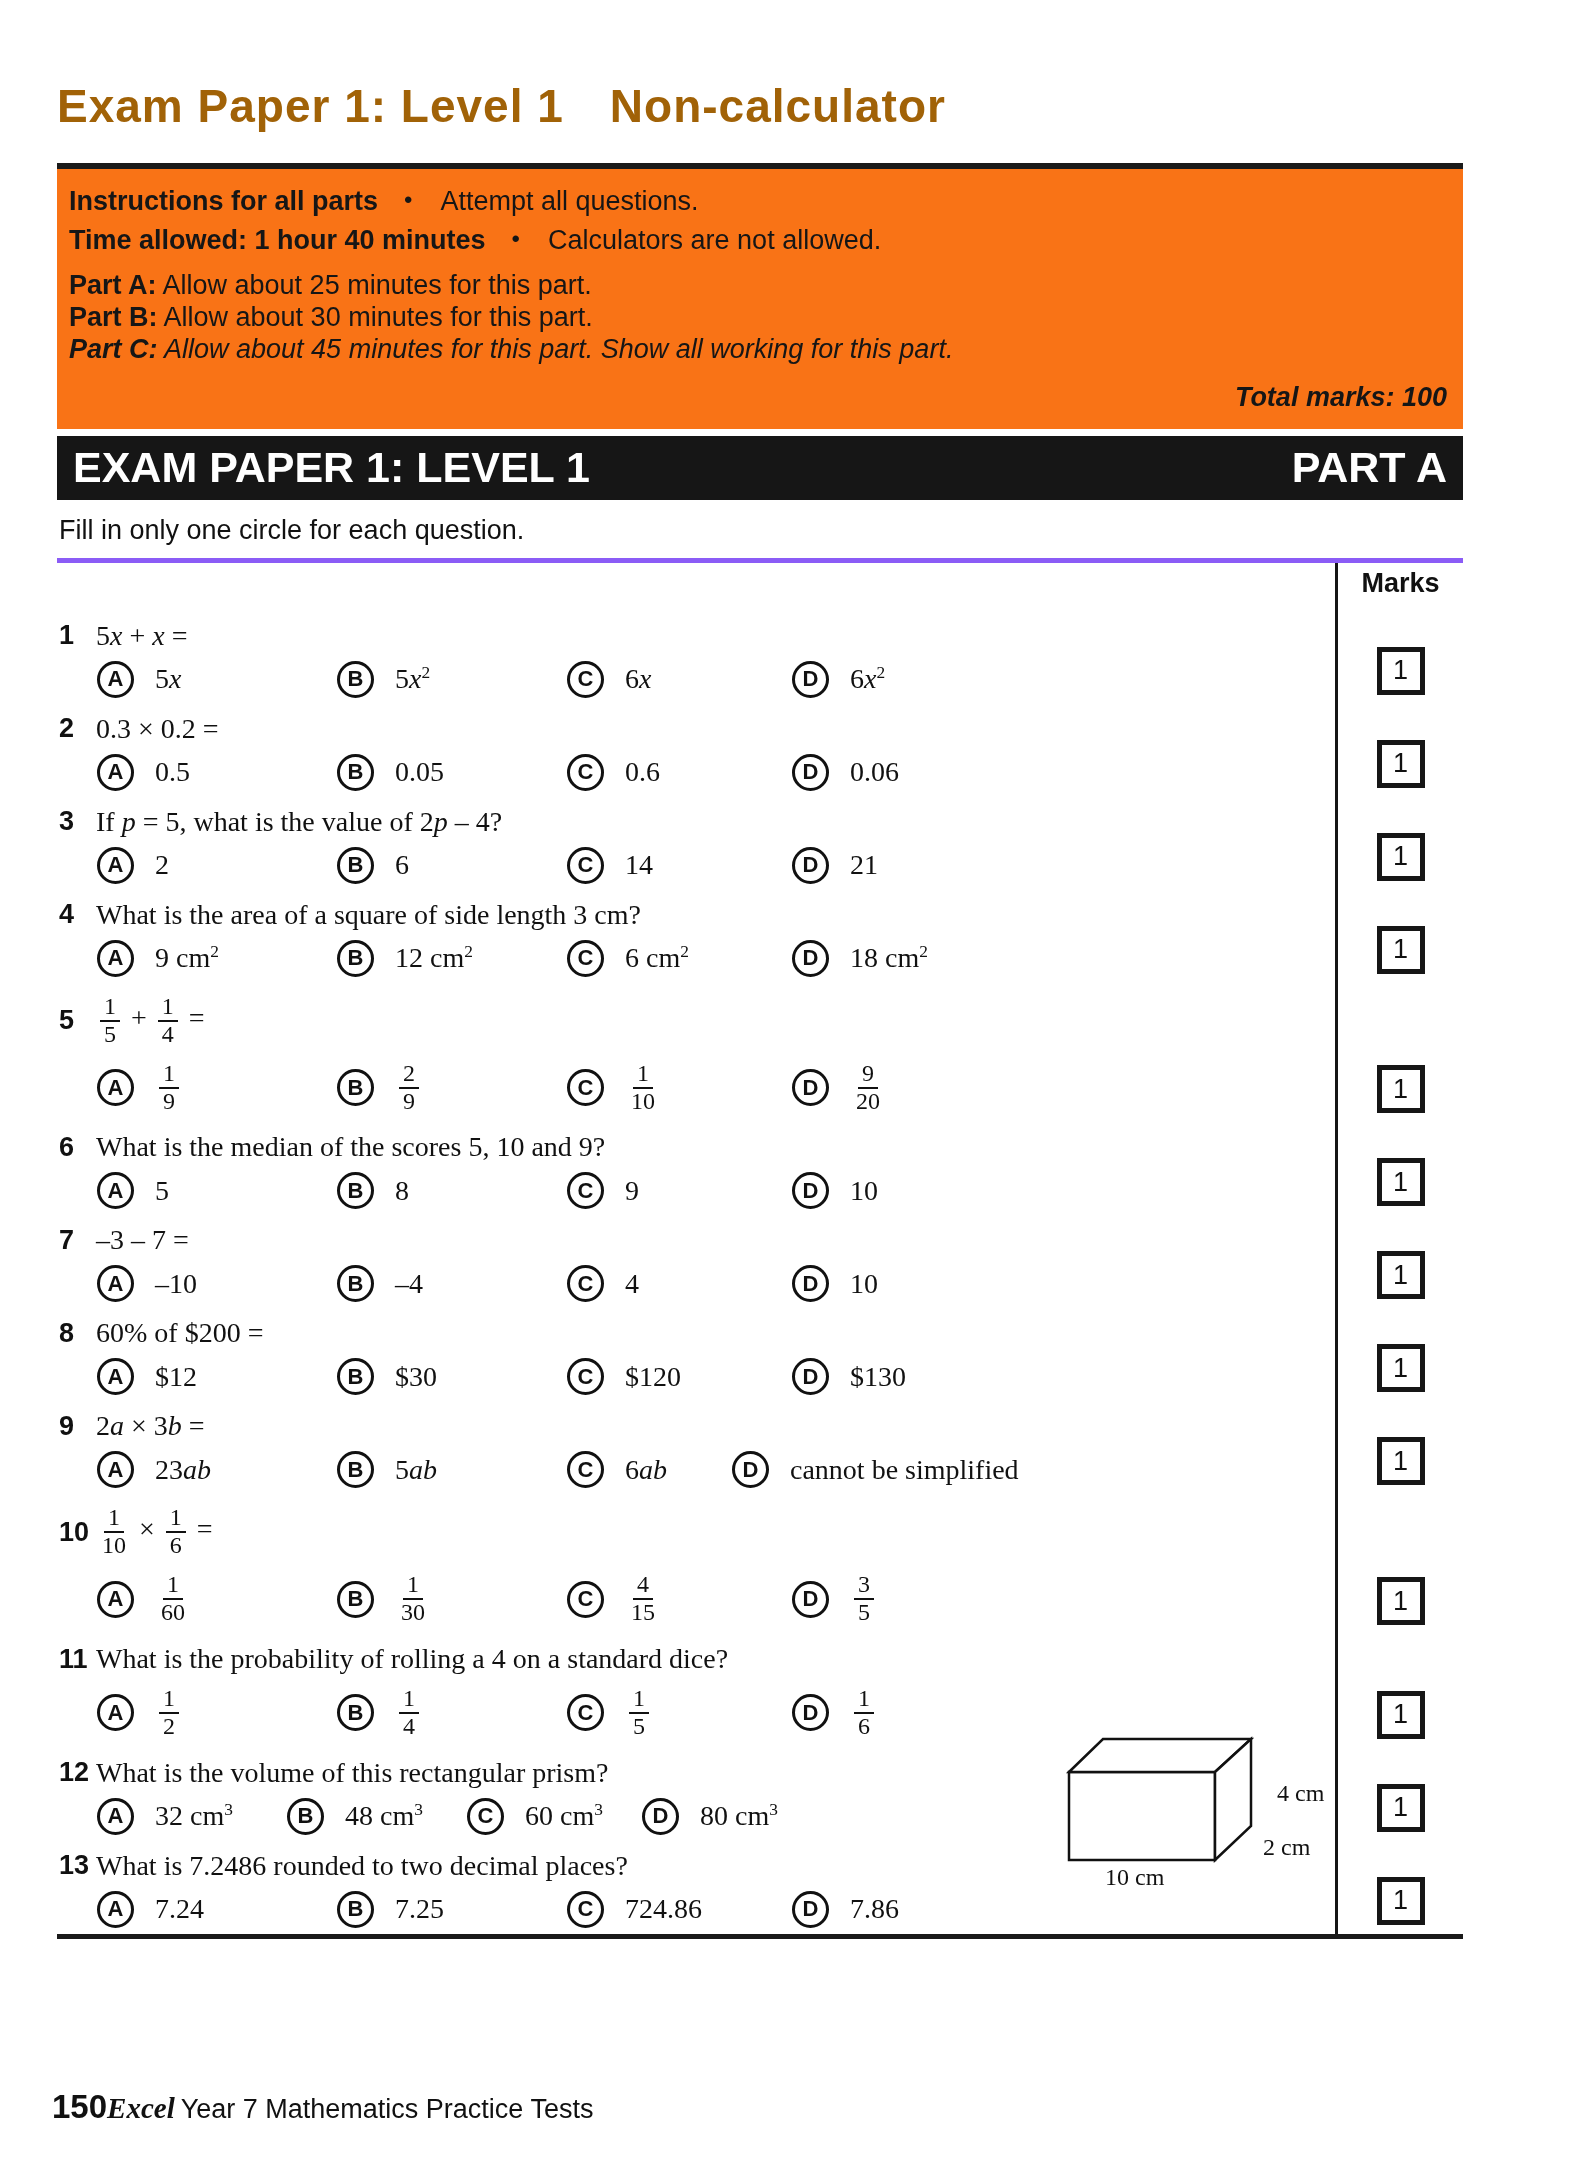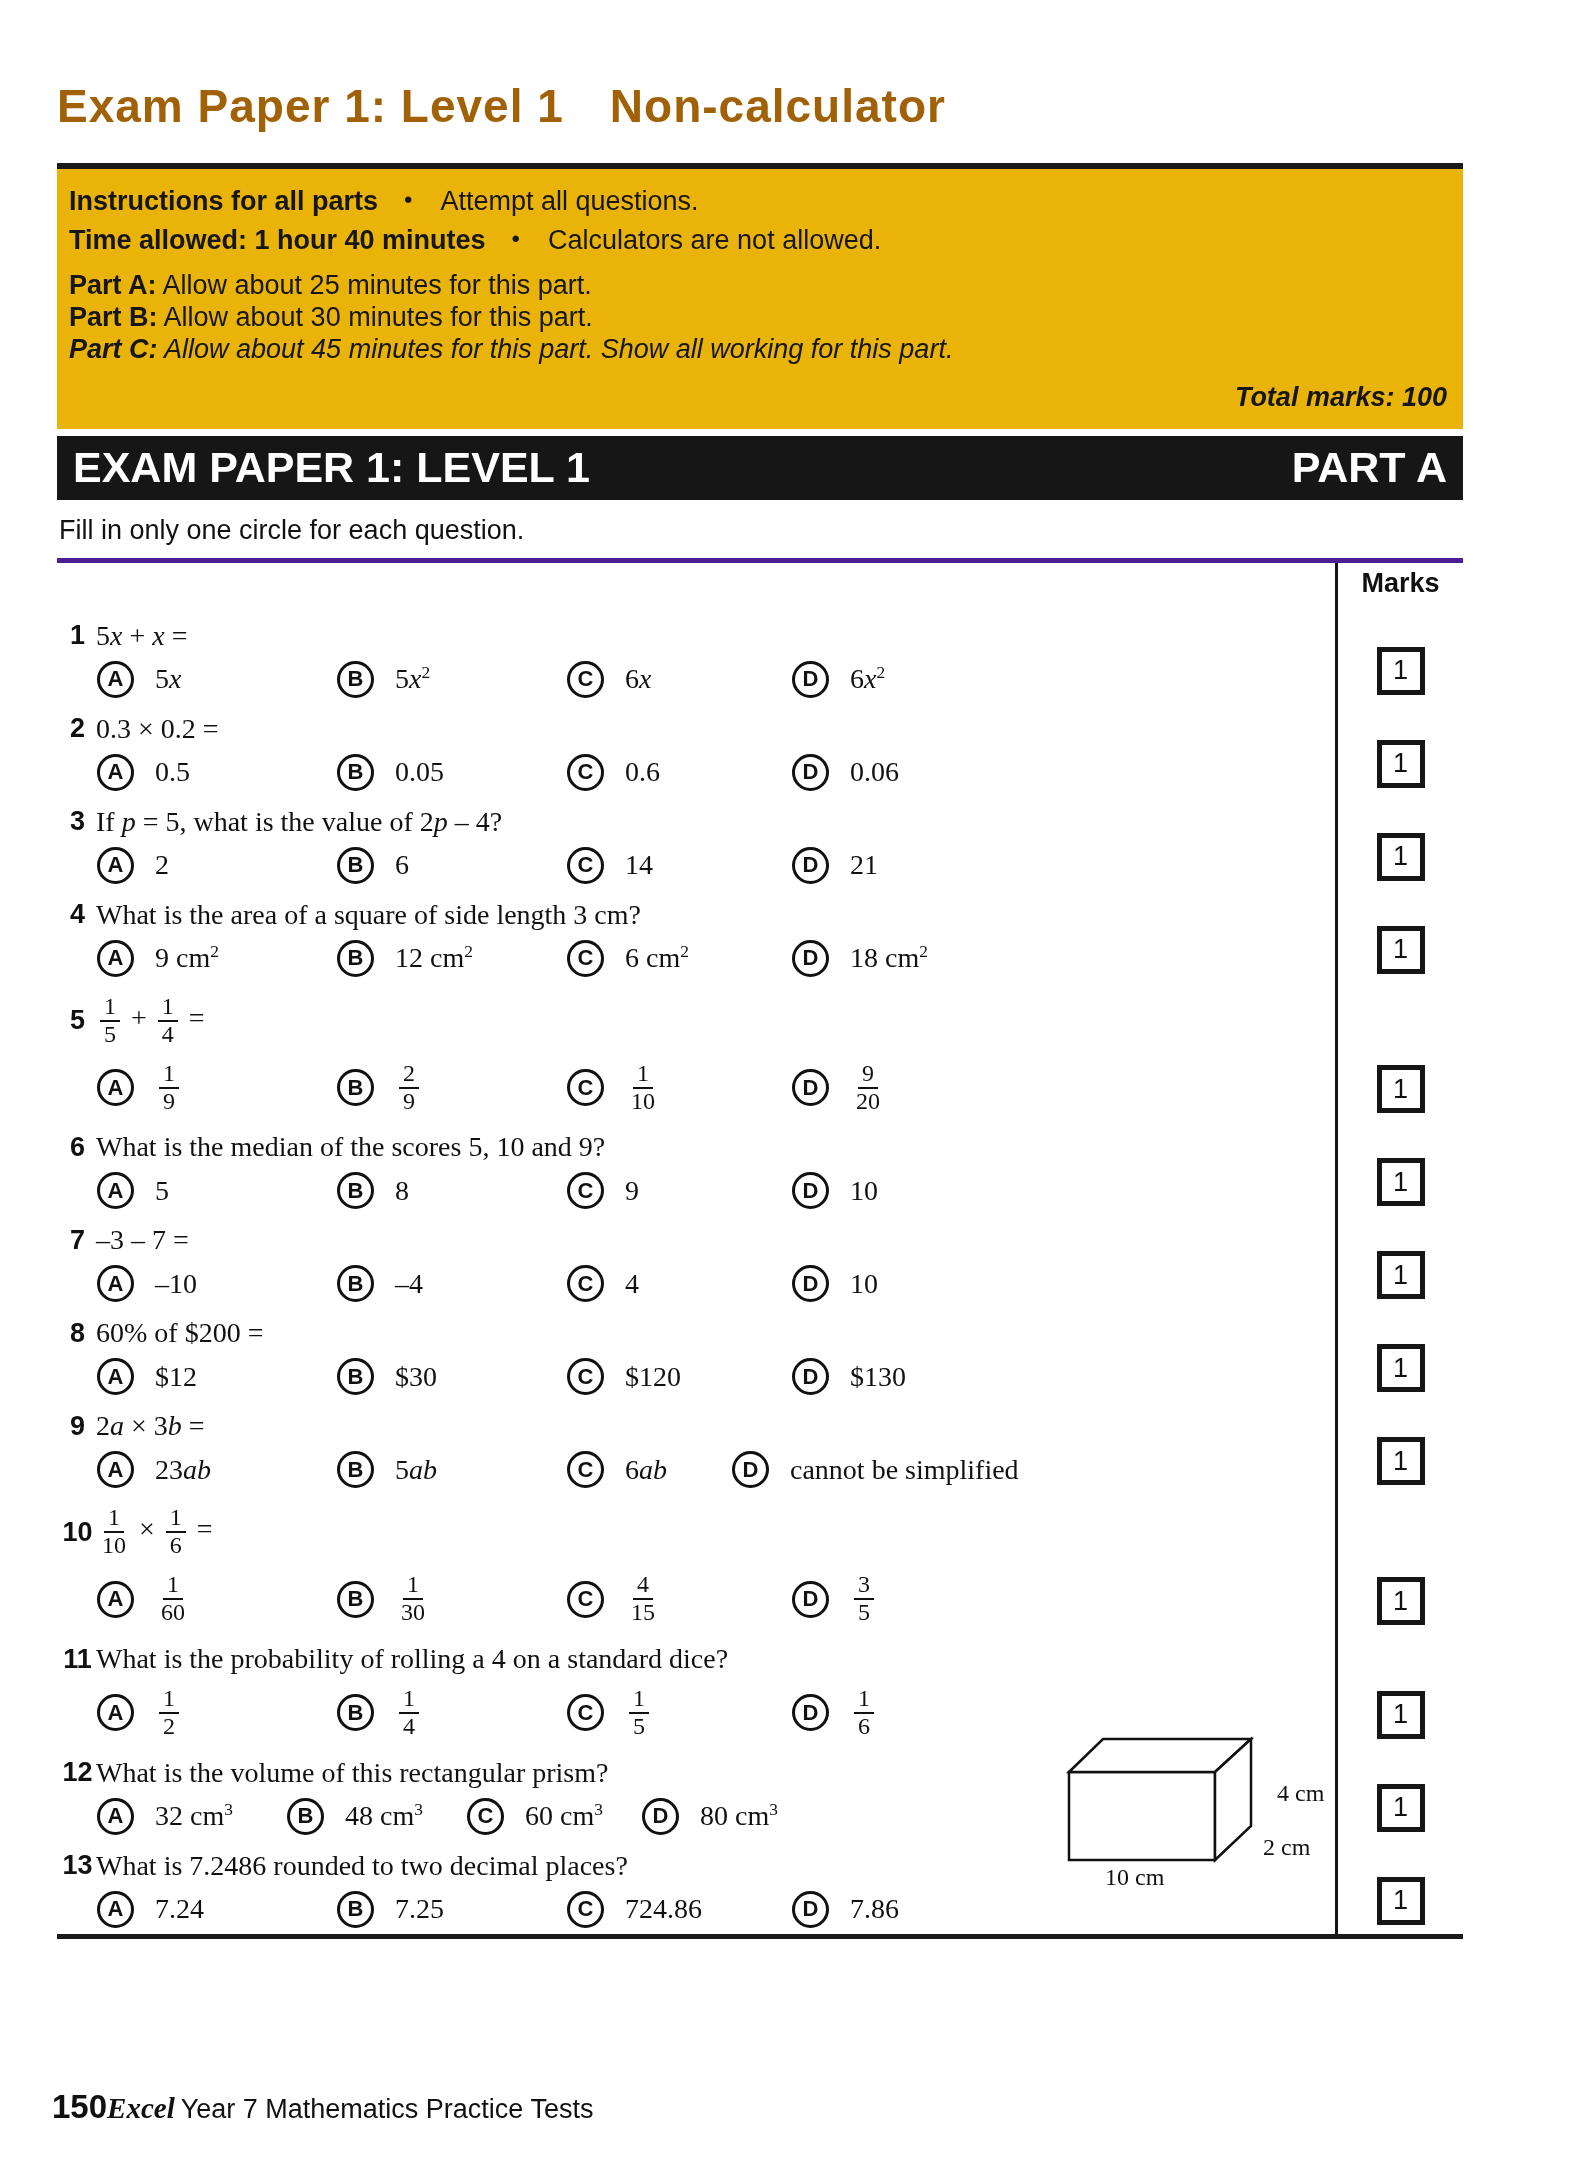--- a/index.html
+++ b/index.html
@@ -9,41 +9,41 @@
   }
   .content { position:absolute; left:57px; width:1406px; top:0; }
 
   
   .title { margin-top:80px; font-family:"Liberation Sans", sans-serif;
            font-size:46px; line-height:52px; letter-spacing:1px; color:#a16207; white-space:nowrap; }
   .title .title-right { margin-left:46px; }
   .title-rule { height:6px; background:#1a1a1a; margin-top:12px; }
 
   
-  .instructions { background:#eab308; padding:12px 16px 16px 12px;
+  .instructions { background:#f97316; padding:12px 16px 16px 12px;
                   font-family:"Liberation Sans", sans-serif; font-size:27px; color:#161616; }
   .instr-line { line-height:37px; }
   .instr-line .b { font-weight:bold; }
   .bullet { display:inline-block; margin:0 28px 0 26px; font-size:24px; vertical-align:2px; }
   .instr-gap { height:10px; }
   .part-line { line-height:32px; }
   .part-line .b { font-weight:bold; }
   .part-line-last { display:flex; justify-content:space-between;font-style:italic; }
   .total-marks { font-weight:bold;margin-top:48px; }
 
   
   .banner { margin-top:7px; height:64px; background:#161616; color:#ffffff;
             display:flex; justify-content:space-between; align-items:center;
             padding:0 16px; font-family:"Liberation Sans", sans-serif;
             font-weight:bold; font-size:43px; letter-spacing:0px; }
 
   .fill-note { margin:15px 0 12px 2px; font-family:"Liberation Sans", sans-serif; font-size:27px; }
 
   
-  .qtable { border-top:5px solid #4c1d95; border-bottom:5px solid #1a1a1a;text-align:center; }
+  .qtable { border-top:5px solid #8b5cf6; border-bottom:5px solid #1a1a1a; }
   .qrow { display:flex; }
   .qbody { flex:1; padding:9px 0 6px 2px; position:relative; }
   .qmark { width:128px; box-sizing:border-box; border-left:3px solid #161616;
            display:flex; justify-content:center; align-items:flex-end; padding-bottom:9px; }
   .qrow-head { height:48px; }
   .qrow-head .qbody { padding:0; }
   .qmark-head { align-items:flex-start; padding-top:5px;
                 font-family:"Liberation Sans", sans-serif; font-weight:bold; font-size:27px; }
   .markbox { width:38px; height:38px; border:5px solid #161616; background:#fff;
              display:flex; align-items:center; justify-content:center;

